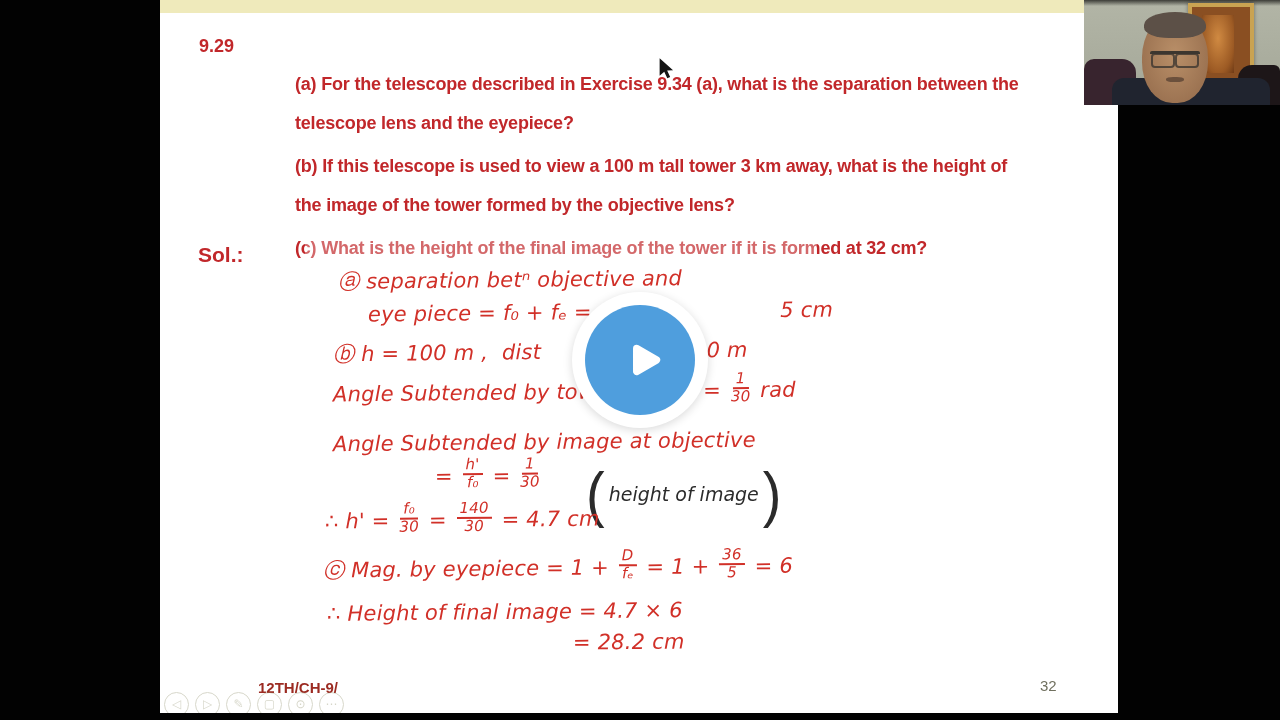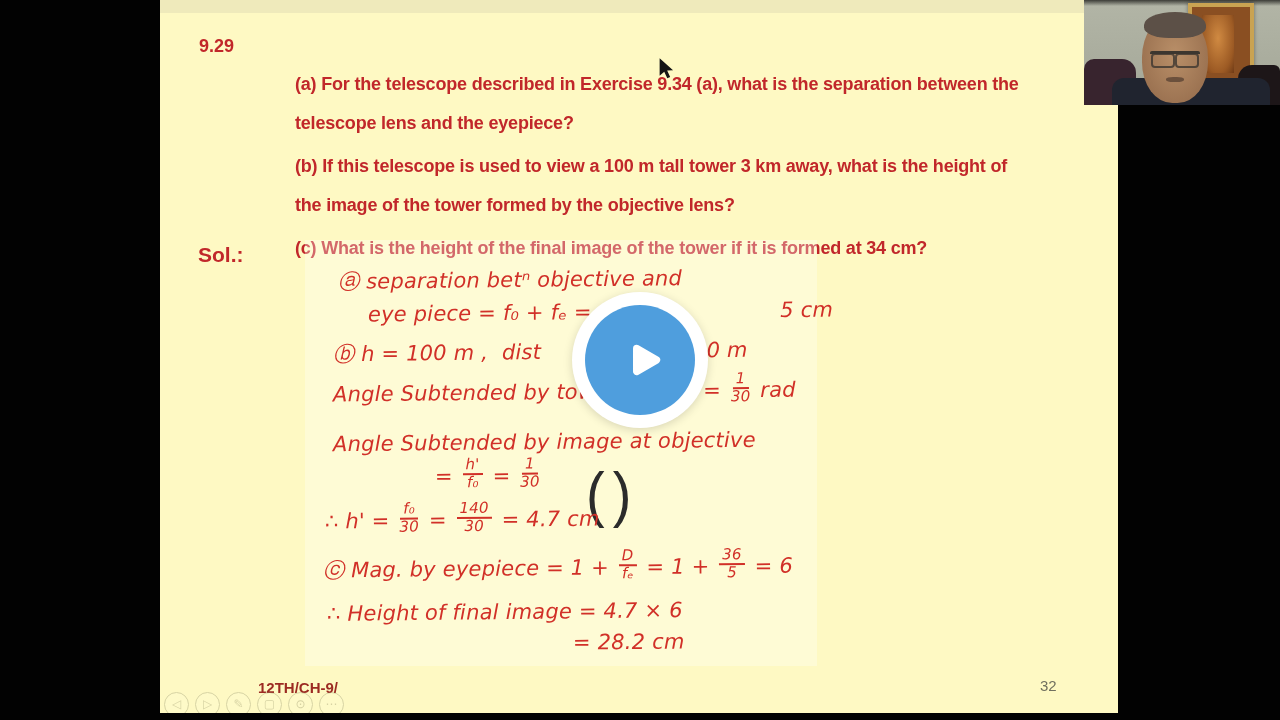--- a/index.html
+++ b/index.html
@@ -1,19 +1,19 @@
 <!DOCTYPE html>
 <html><head>
 <meta charset="utf-8">
 <style>
   html,body{margin:0;padding:0;background:#000;}
   .canvas{position:relative;width:1280px;height:720px;background:#020202;overflow:hidden;
           font-family:"Liberation Sans",sans-serif;}
   
-  .slide{position:absolute;left:160px;top:0;width:958px;height:713px;background:#fef9c3;overflow:hidden;}
+  .slide{position:absolute;left:160px;top:0;width:958px;height:713px;background:#ffffff;overflow:hidden;}
   .slide::before{content:'';position:absolute;top:0;left:0;right:0;height:13px;background:#efeabb;}
   .problem-number{position:absolute;left:39px;top:36px;font-size:18px;font-weight:bold;color:#c1272a;}
   .problem{position:absolute;left:135px;top:36px;width:800px;}
   .problem div{position:absolute;left:0;white-space:nowrap;font-size:18px;font-weight:bold;
                letter-spacing:-0.2px;color:#c1272a;margin-top:38px;}
   .problem div:nth-child(1){top:0;}
   .problem div:nth-child(2){top:39px;}
   .problem div:nth-child(3){top:82px;}
   .problem div:nth-child(4){top:121px;}
   .problem div:nth-child(5){top:164px;}
@@ -84,29 +84,30 @@
 
   <div class="slide">
 
     <div class="problem-number">9.29</div>
 
     <div class="problem">
       <div>(a) For the telescope described in Exercise 9.34 (a), what is the separation between the</div>
       <div>telescope lens and the eyepiece?</div>
       <div>(b)  If this telescope is used to view a 100 m tall tower 3 km away, what is the height of</div>
       <div>the image of the tower formed by the objective lens?</div>
-      <div>(c)  What is the height of the final image of the tower if it is formed at 34 cm?</div>
+      <div>(c)  What is the height of the final image of the tower if it is formed at 32 cm?</div>
     </div>
 
     <div class="sol-label">Sol.:</div>
 
     <div class="hw-panel" id="hw">
       <div class="note">
         <span class="paren">(</span>
         <div class="note-lines">
+          <div>height of image</div>
         </div>
         <span class="paren">)</span>
       </div>
     <div class="hw-line" style="left: 33px; top: 22px;"><span>ⓐ separation betⁿ objective and</span></div>
         <div class="hw-line" style="left: 63px; top: 54px;"><span>eye piece = f₀ + fₑ = 1</span><span style="display: inline-block; width: 168px;"></span><span>5 cm</span></div>
         <div class="hw-line" style="left: 28px; top: 94px;"><span>ⓑ h = 100 m ,  dist</span><span style="display: inline-block; width: 152px;"></span><span>00 m</span></div>
         <div class="hw-line" style="left: 28px; top: 134px;"><span>Angle Subtended by tow</span><span style="display: inline-block; width: 108px;"></span><span>= </span><span class="frac"><span class="num">1</span><span>30</span></span><span> rad</span></div>
         <div class="hw-line" style="left: 28px; top: 184px;"><span>Angle Subtended by image at objective</span></div>
         <div class="hw-line" style="left: 130px; top: 218px;"><span>= </span><span class="frac"><span class="num">h'</span><span>f₀</span></span><span> = </span><span class="frac"><span class="num">1</span><span>30</span></span></div>
         <div class="hw-line" style="left: 20px; top: 262px;"><span>∴ h' = </span><span class="frac"><span class="num">f₀</span><span>30</span></span><span> = </span><span class="frac"><span class="num">140</span><span>30</span></span><span> = 4.7 cm</span></div>

